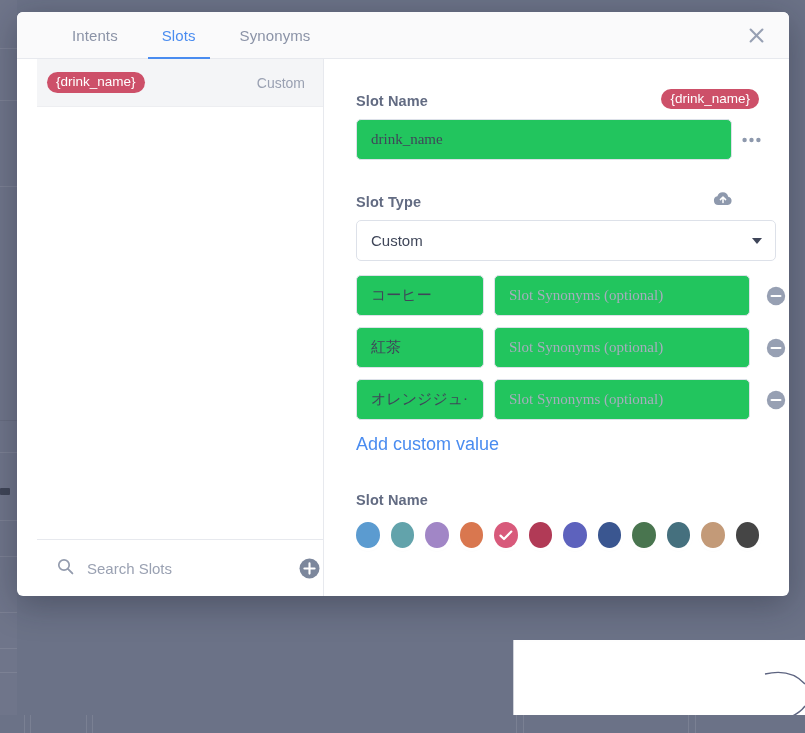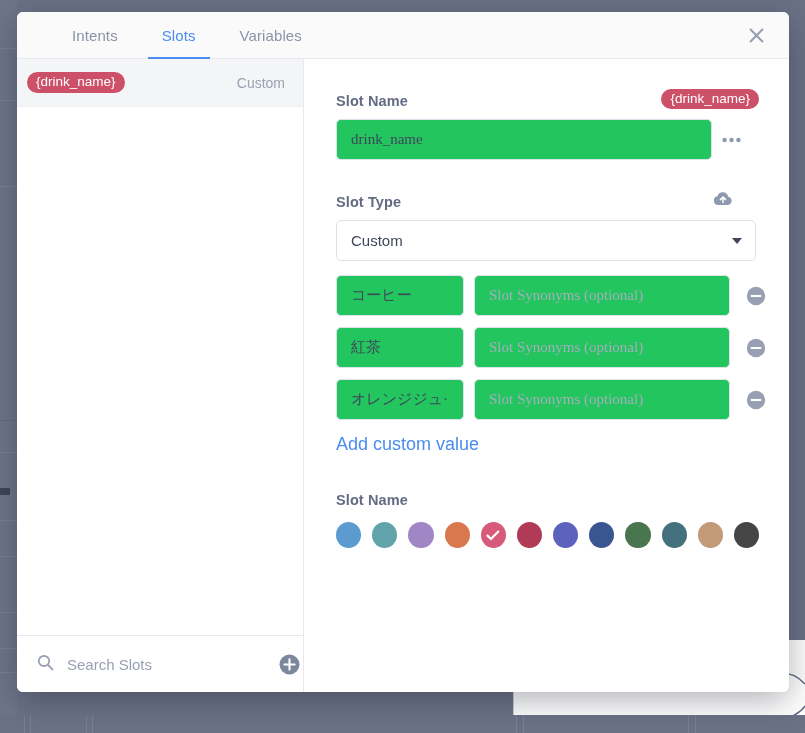--- a/index.html
+++ b/index.html
@@ -50,21 +50,21 @@
   }
   .bg-bottombar .tick {
     position: absolute; top: 0; width: 1px; height: 18px;
     background: rgba(255,255,255,0.10);
   }
 
   
   .modal {
     position: absolute;
     left: 17px; top: 12px;
-    width: 772px; height: 680px;
+    width: 772px; height: 584px;
     background: #ffffff;
     border-radius: 6px;
     box-shadow: 0 8px 34px rgba(20,24,38,0.34);
     overflow: hidden;
     display: flex; flex-direction: column;
   }
 
   
   .tabbar {
     height: 47px;
@@ -95,20 +95,21 @@
     width: 26px; height: 26px;
     display: flex; align-items: center; justify-content: center;
     cursor: pointer;
   }
 
   
   .body {
     flex: 1 1 auto;
     display: flex;
     min-height: 0;
+    margin-left: 20px;
   }
 
   
   .sidebar {
     width: 287px;
     flex: 0 0 287px;
     border-right: 1px solid #e7e9ee;
     display: flex; flex-direction: column;
     background: #ffffff;
     min-height: 0;
@@ -280,21 +281,21 @@
 <div class="modal">
 
   <div class="tabbar">
     <div class="tab">
       <span>Intents</span>
     </div>
     <div class="tab active">
       <span>Slots</span>
     </div>
     <div class="tab">
-      <span>Variables</span>
+      <span>Synonyms</span>
     </div>
     <div class="close-btn">
       <svg width="17" height="17" viewBox="0 0 17 17">
         <path d="M2.6 2.6 L14.4 14.4 M14.4 2.6 L2.6 14.4" stroke="#97a0b3" stroke-width="2.1" stroke-linecap="round"></path>
       </svg>
     </div>
   </div>
 
   <div class="body">
 

